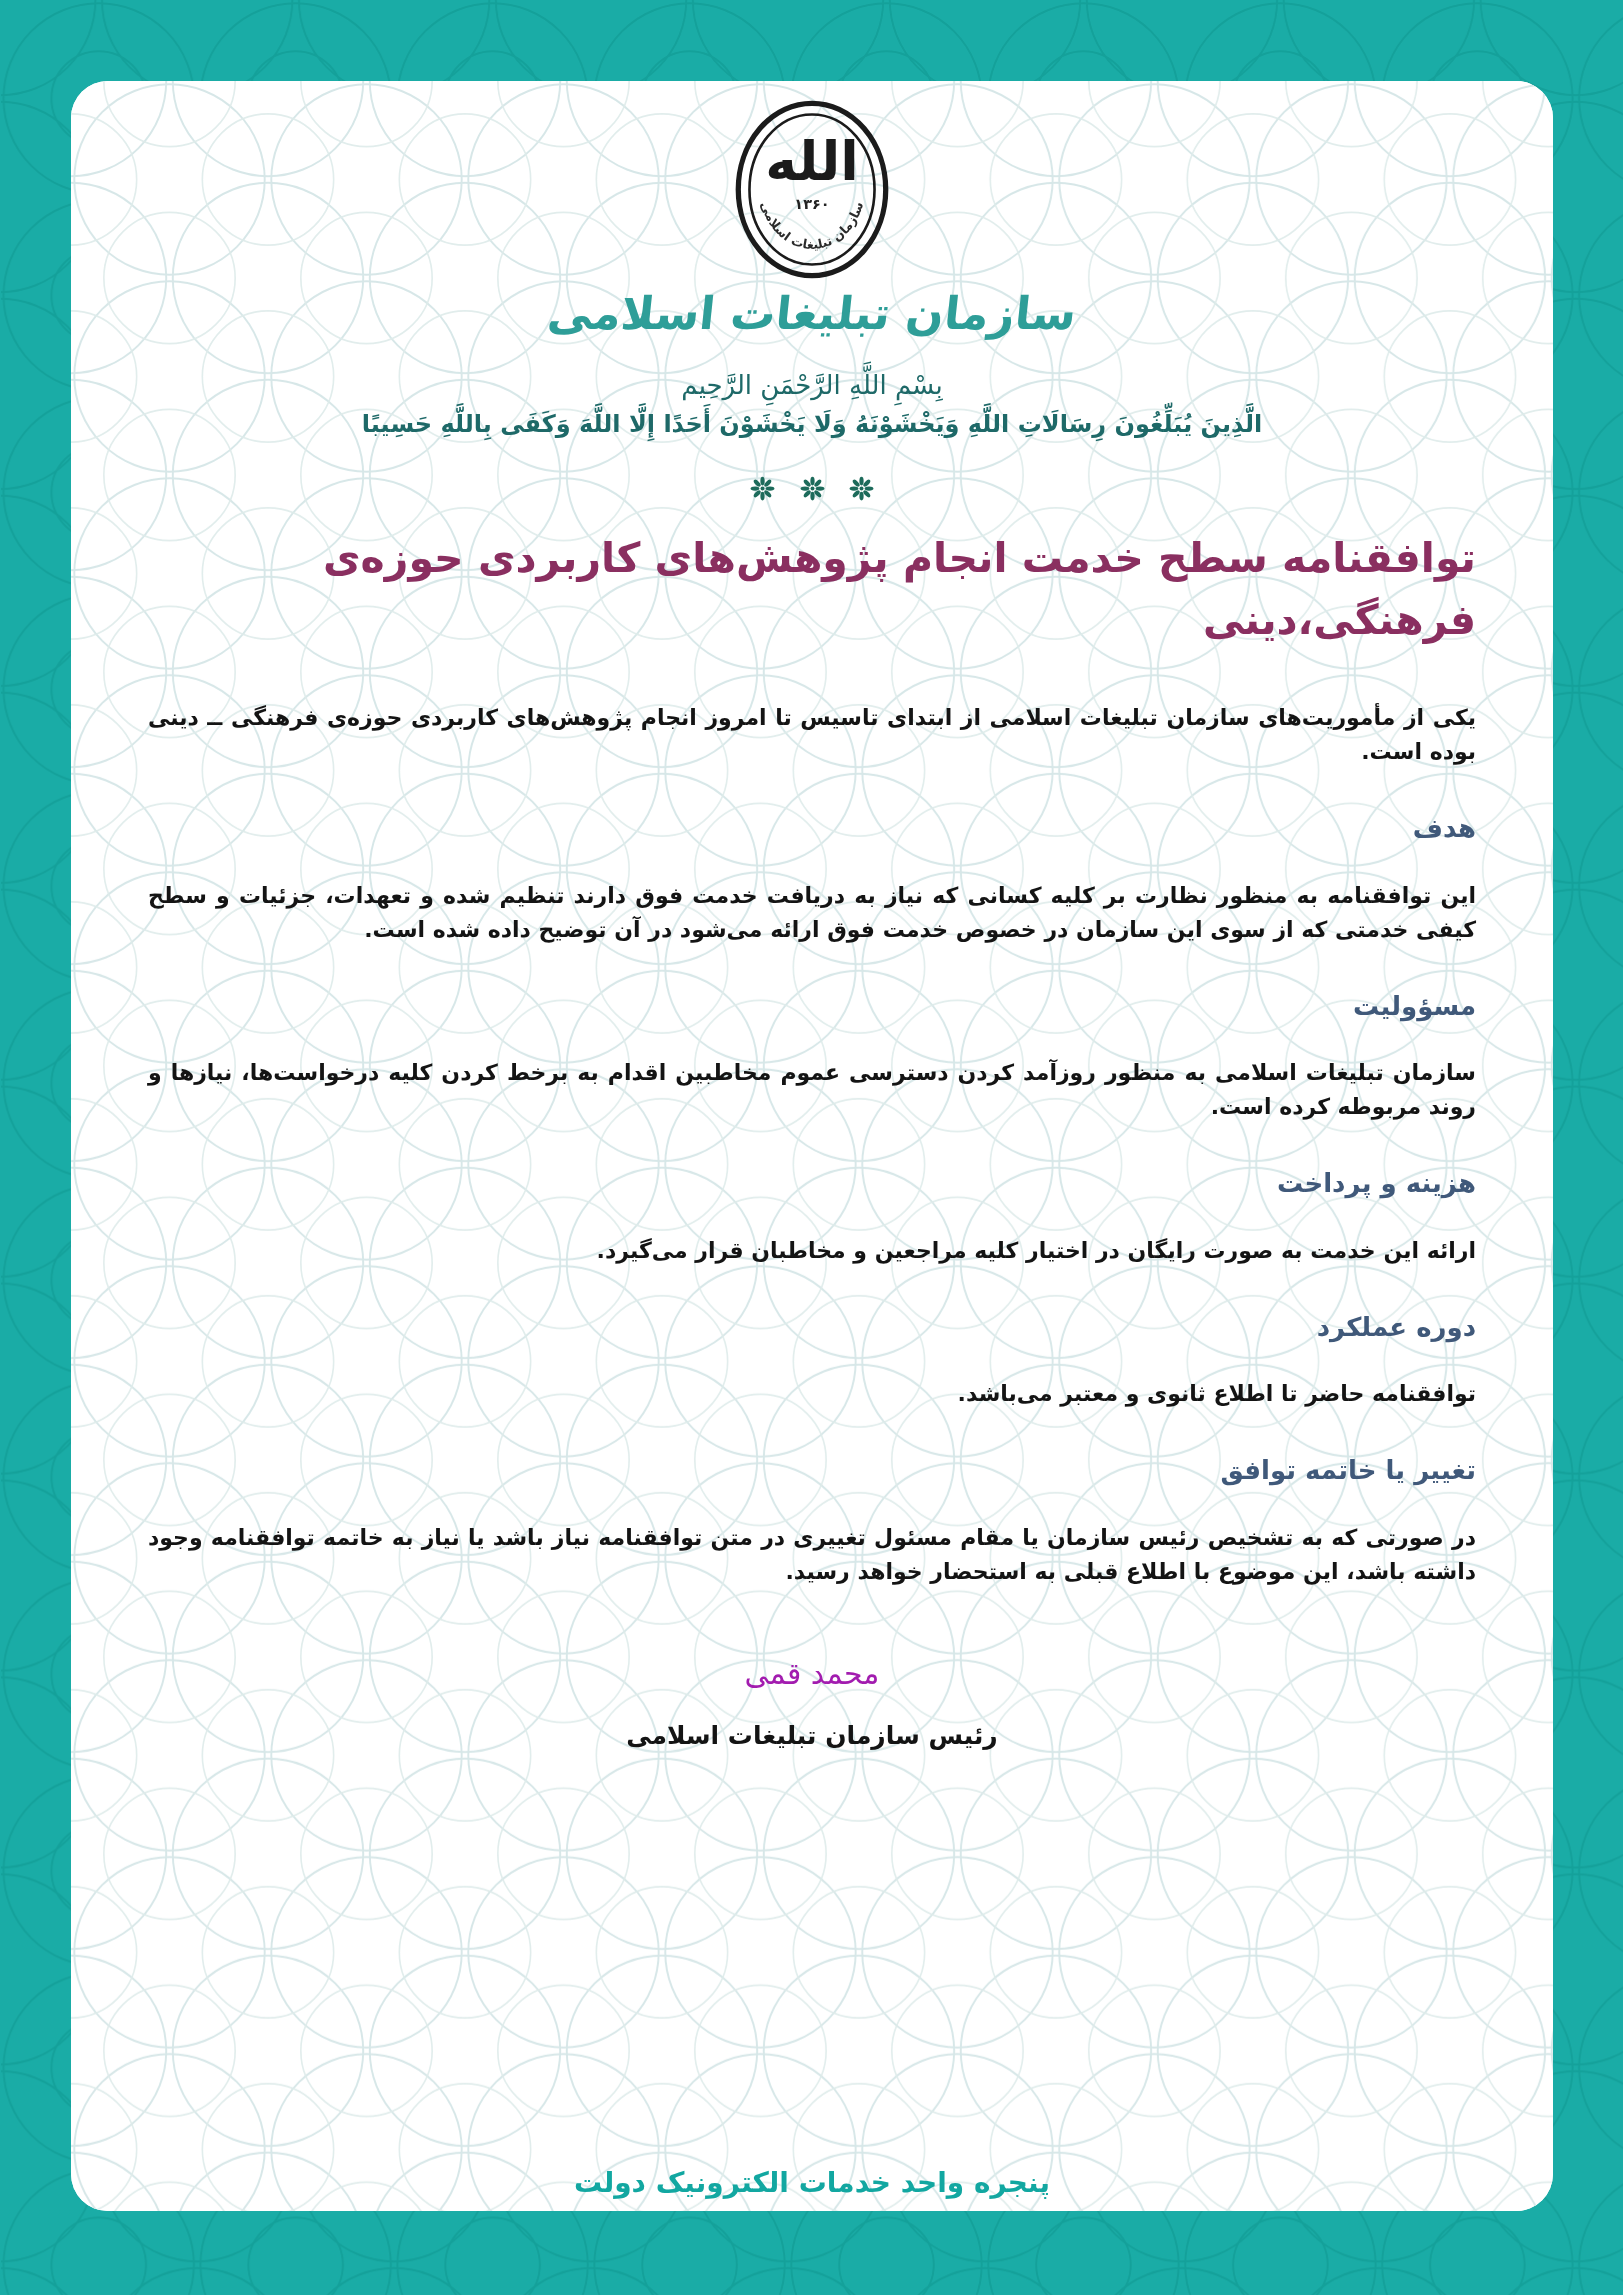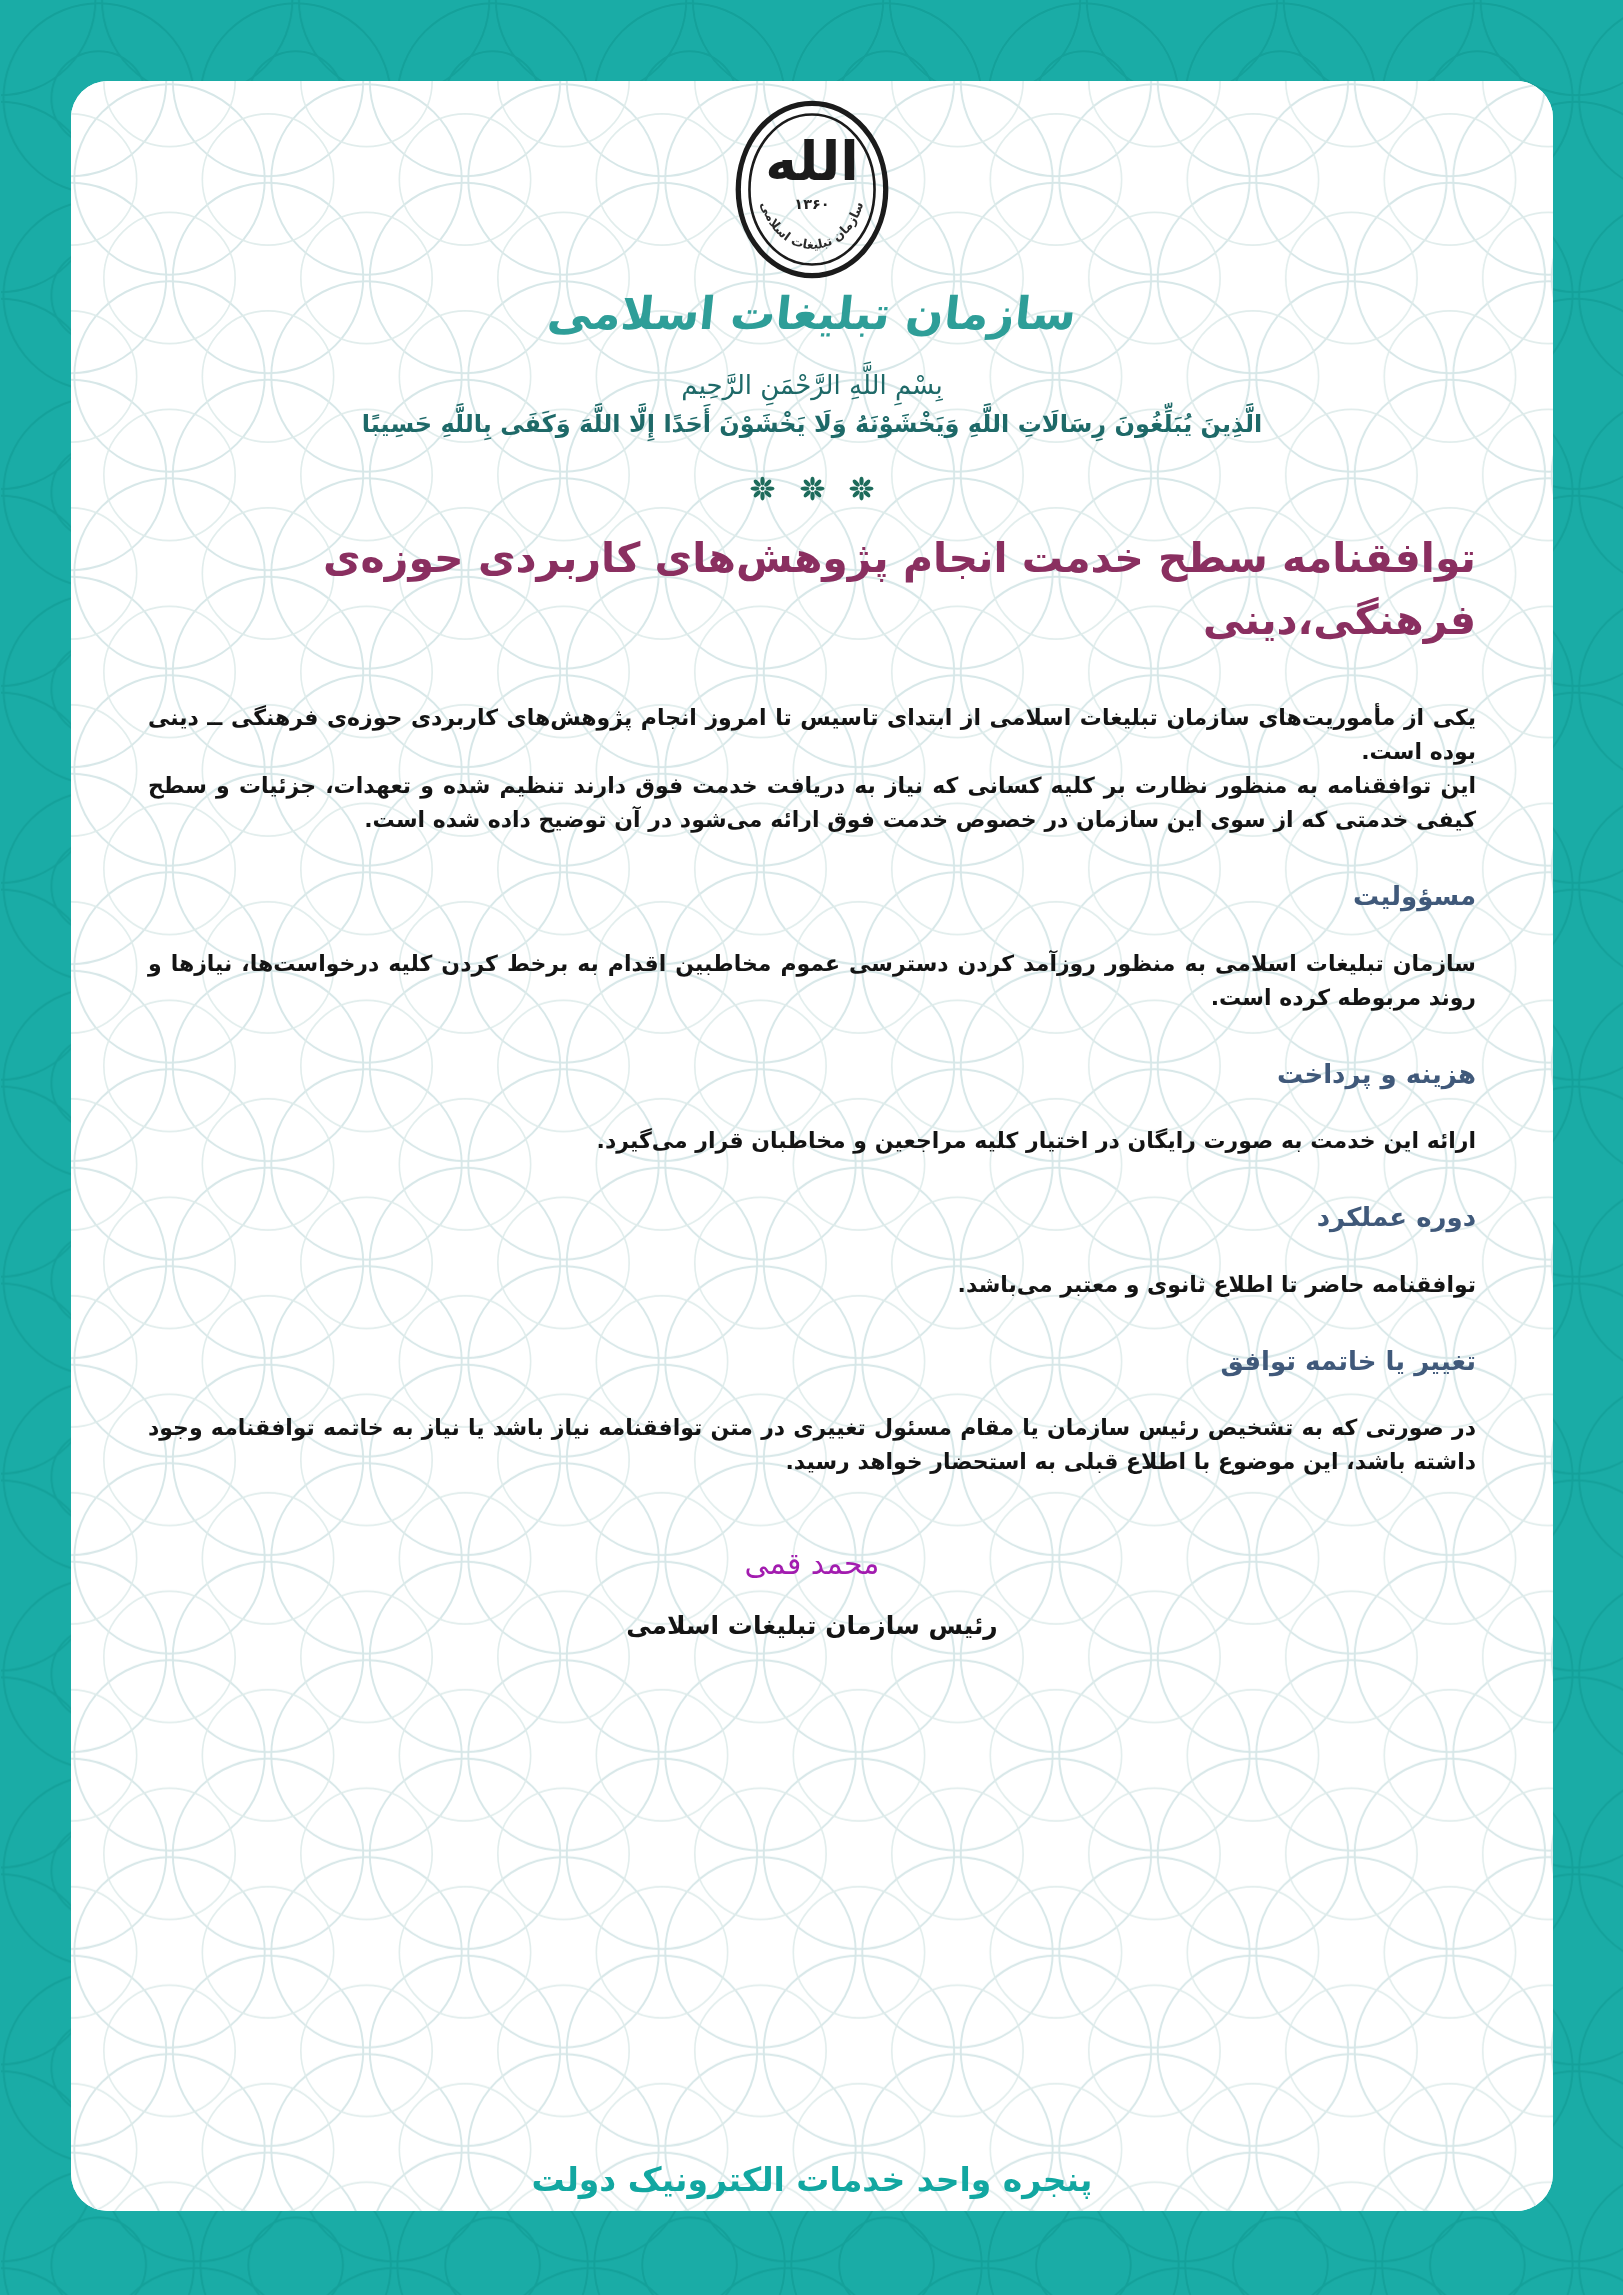--- a/index.html
+++ b/index.html
@@ -90,21 +90,21 @@
   .signature-name {
     font-size:30px; font-weight:normal; color:#a21caf; line-height:37px;
   }
   .signature-role {
     font-size:25px; font-weight:bold; color:#141414; line-height:37px; margin-top:25px;
   }
   .footer-line {
     position:absolute;
     left:0; right:0; bottom:11.8px;
     text-align:center;
-    font-size:33px;
+    font-size:28px;
     font-weight:bold;
     color:#12A7A1;
     z-index:2;
     letter-spacing:0.7px;
   }
 </style>
 </head>
 <body>
 
 <svg class="frame-pattern-svg" width="1624" height="2295" viewBox="0 0 2473 3496" xmlns="http://www.w3.org/2000/svg">
@@ -211,20 +211,21 @@
       </svg>
     </div>
 
     <h1 class="doc-title">توافقنامه سطح خدمت انجام پژوهش‌های کاربردی حوزه‌ی فرهنگی،دینی</h1>
 
     <div class="sections">
       <div class="section">
         <p class="section-body">یکی از مأموریت‌های سازمان تبلیغات اسلامی از ابتدای تاسیس تا امروز انجام پژوهش‌های کاربردی حوزه‌ی فرهنگی ــ دینی بوده است.</p>
       </div>
       <div class="section">
+        <h2 class="section-heading">هدف</h2>
         <p class="section-body">این توافقنامه به منظور نظارت بر کلیه کسانی که نیاز به دریافت خدمت فوق دارند تنظیم شده و تعهدات، جزئیات و سطح کیفی خدمتی که از سوی این سازمان در خصوص خدمت فوق ارائه می‌شود در آن توضیح داده شده است.</p>
       </div>
       <div class="section">
         <h2 class="section-heading">مسؤولیت</h2>
         <p class="section-body">سازمان تبلیغات اسلامی به منظور روزآمد کردن دسترسی عموم مخاطبین اقدام به برخط کردن کلیه درخواست‌ها، نیازها و روند مربوطه کرده است.</p>
       </div>
       <div class="section">
         <h2 class="section-heading">هزینه و پرداخت</h2>
         <p class="section-body">ارائه این خدمت به صورت رایگان در اختیار کلیه مراجعین و مخاطبان قرار می‌گیرد.</p>
       </div>

